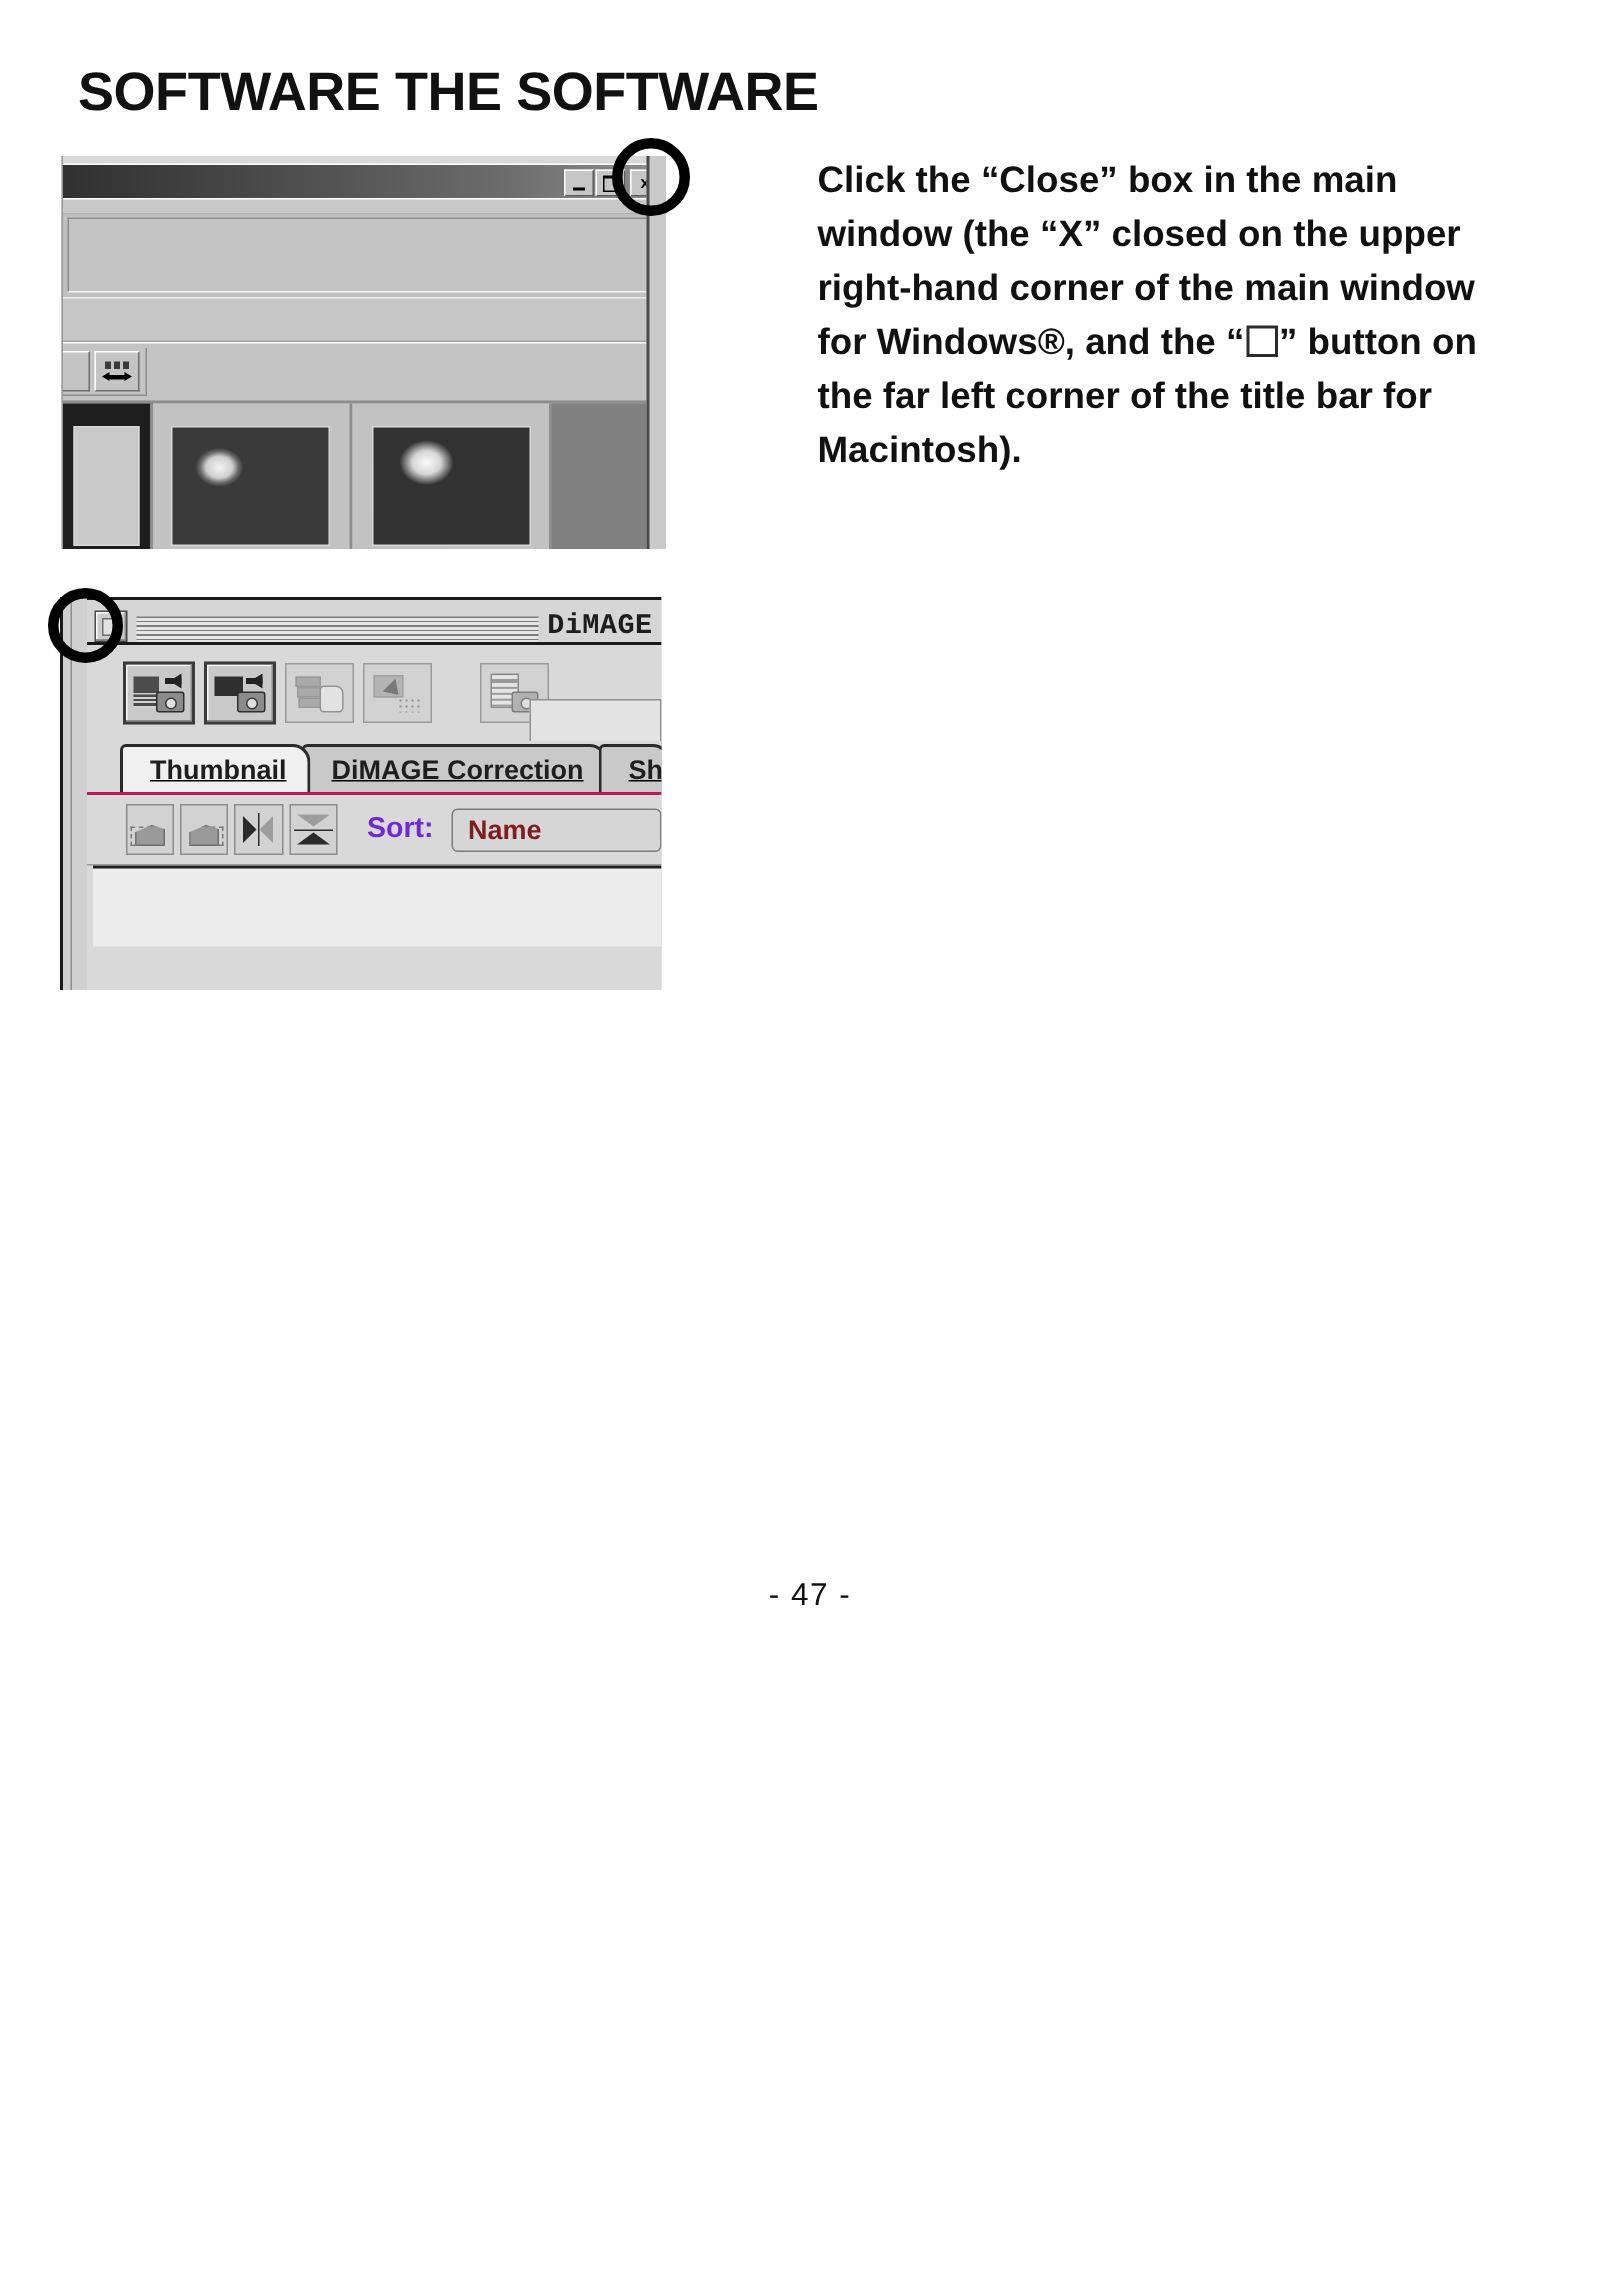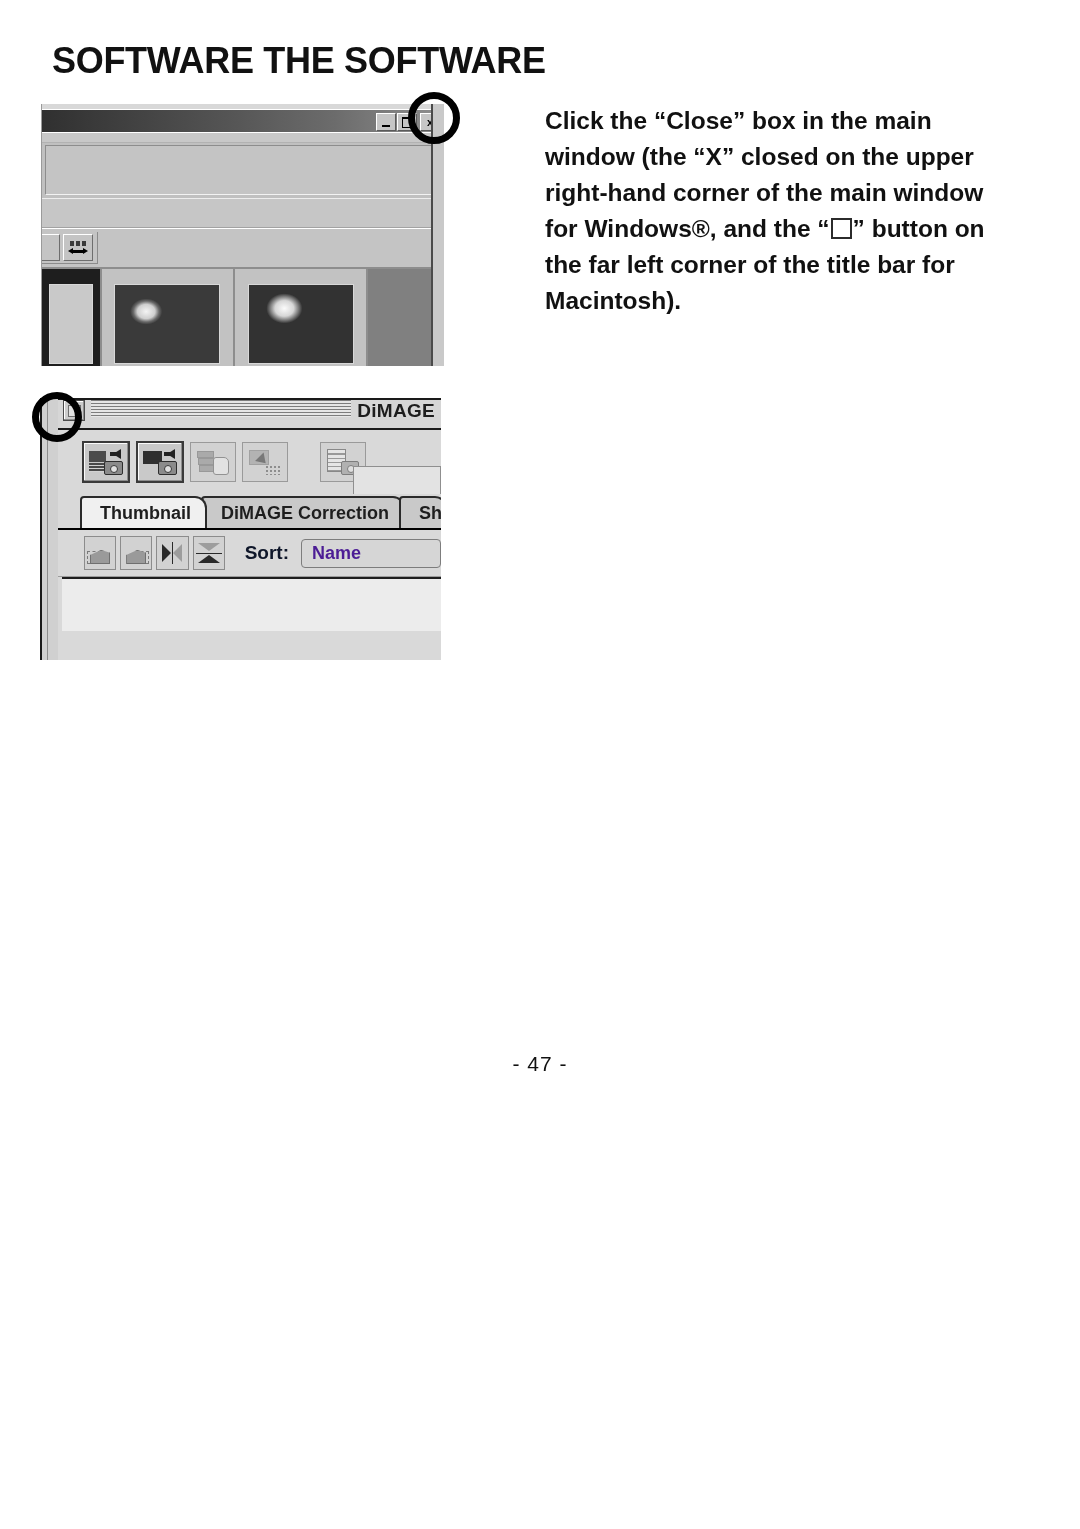--- a/index.html
+++ b/index.html
@@ -290,21 +290,22 @@
     left: 18px; right: 0; top: 0; bottom: 0;
     background: #d9d9d9;
   }
   .mac-titlebar {
     position: relative;
     height: 28px;
     background: #d6d6d6;
     border-top: 2px solid #1a1a1a;
     border-bottom: 2px solid #1a1a1a;
     display: flex;
-    align-items: flex-start;
+    align-items: flex-end;
+    font-family: Liberation Mono, monospace;
   }
   .mac-closebox {
     margin-left: 5px;
     width: 20px;
     height: 19px;
     background: #cccccc;
     border: 1px solid #4a4a4a;
     display: flex; align-items: center; justify-content: center;
     box-shadow: inset -1px -1px 0 #8e8e8e, inset 1px 1px 0 #ffffff;
   }
@@ -423,22 +424,23 @@
     border-radius:50%; background:#e8e8e8; border:1px solid #4a4a4a;
   }
 
   
   .mac-tabstrip {
     position: relative;
     height: 34px;
     padding-left: 22px;
     display: flex;
     align-items: flex-end;
-    border-bottom: 2px solid #000000;
+    border-bottom: 2px solid #be185d;
     background: #d9d9d9;
+    text-decoration: underline;
   }
   .mac-tab {
     position: relative;
     height: 30px;
     padding: 0 14px 0 18px;
     display: flex; align-items: center;
     font-size: 18px; font-weight: bold; color: #1e1e1e;
     background: #c9c9c9;
     border: 2px solid #2a2a2a;
     border-bottom: none;
@@ -460,33 +462,33 @@
     border-bottom: 1px solid #9c9c9c;
   }
   .sort-btn {
     width: 40px; height: 32px;
     background: #d2d2d2;
     border: 1px solid #8c8c8c;
     display: flex; align-items: center; justify-content: center;
   }
   .sort-label {
     margin-left: 16px;
-    font-size: 19px; font-weight: bold; color: #0f172a;
+    font-size: 19px; font-weight: bold; color: #6d28d9;
   }
   .sort-field {
     margin-left: 8px;
     height: 27px;
     min-width: 118px;
     background: #d6d6d6;
     border: 1px solid #7d7d7d;
     border-radius: 4px;
     display: flex; align-items: center;
     padding: 0 10px;
     font-size: 18px;
-    color: #4c1d95;
+    color: #7f1d1d;
     font-weight: bold;
   }
   .ic-rot { position: relative; width: 26px; height: 22px; }
   .ic-rot .body {
     position: absolute; left: 3px; bottom: 0; width: 18px; height: 12px;
     background: #9a9a9a; border: 1px solid #6f6f6f;
     clip-path: polygon(0 100%, 0 35%, 55% 0, 100% 20%, 100% 100%);
   }
   .ic-rot .dash {
     position: absolute; left: 0; bottom: 0; width: 12px; height: 11px;

